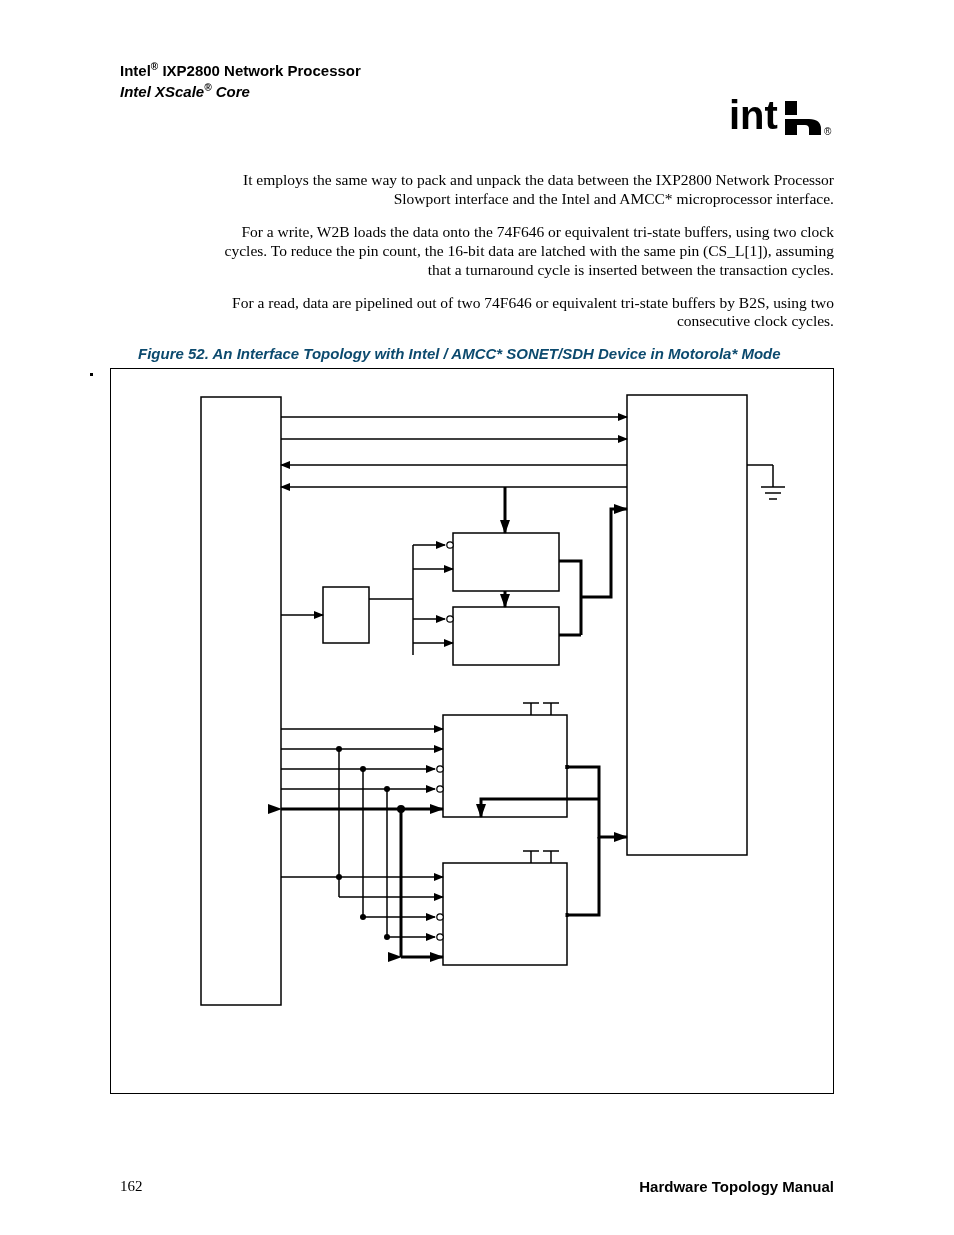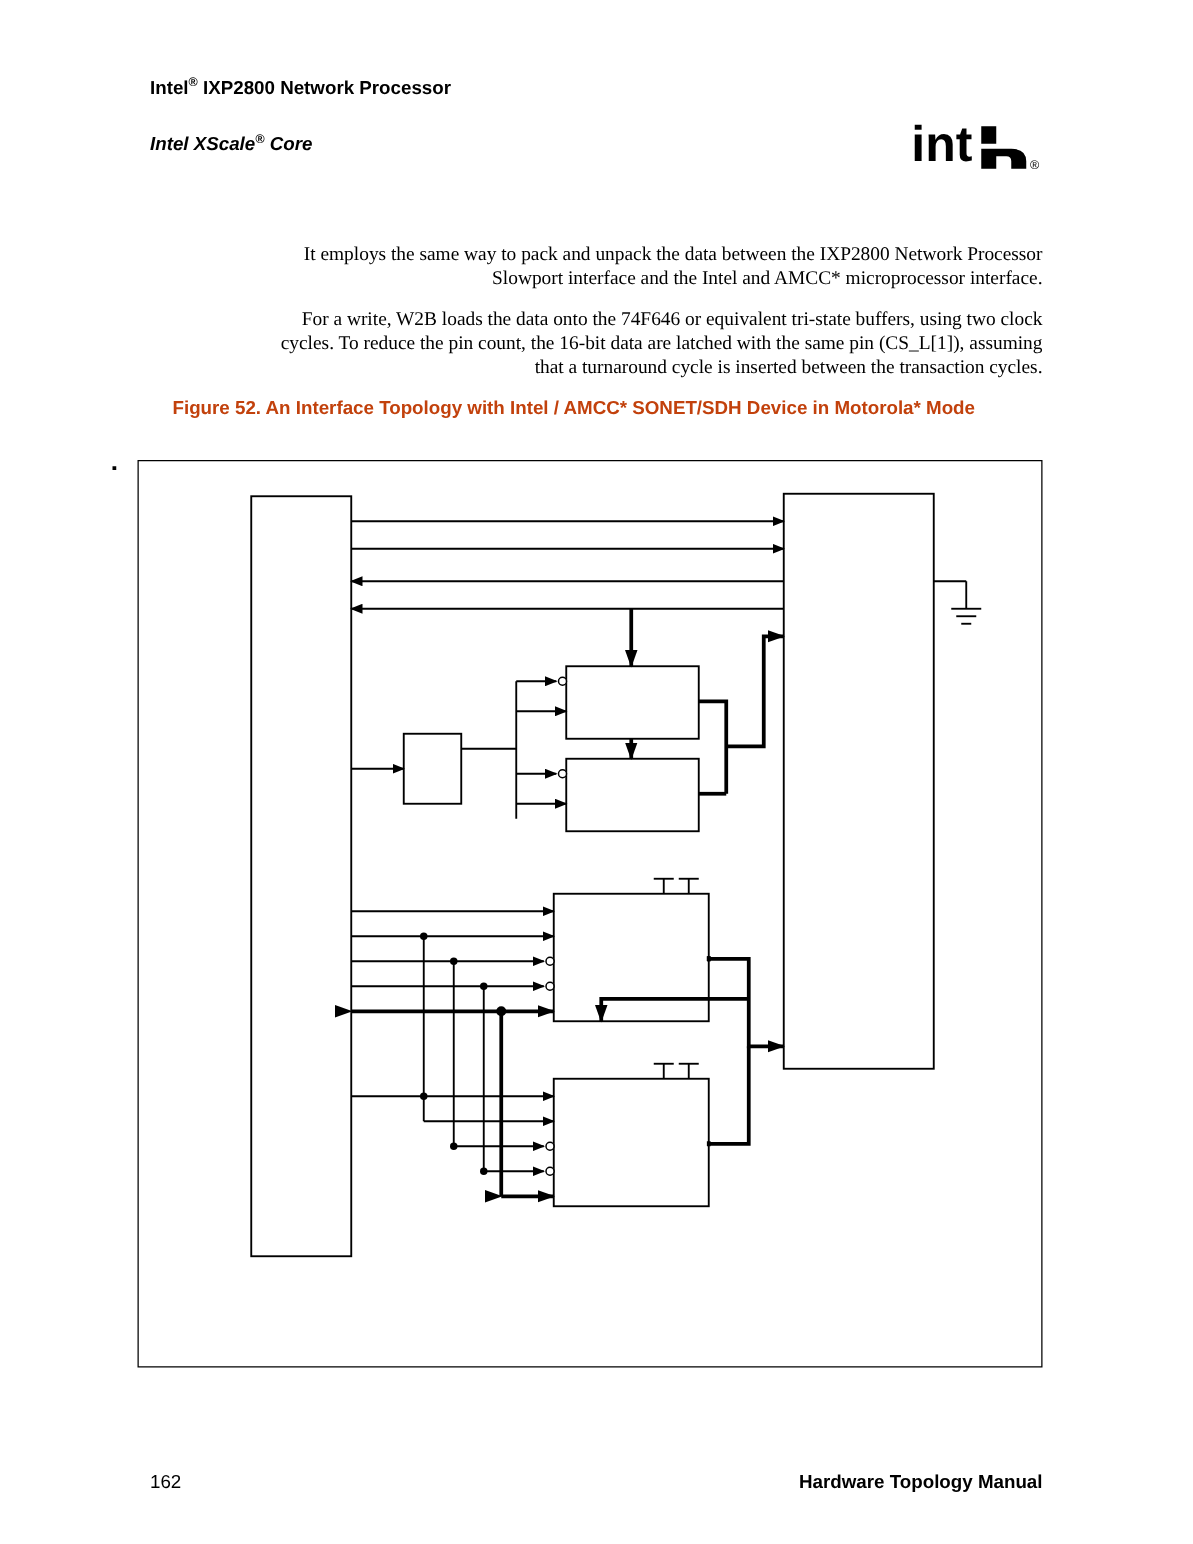--- a/index.html
+++ b/index.html
@@ -17,60 +17,61 @@
     position: relative;
     padding: 60px 120px 50px 120px;
   }
   .header-block {
     font-family: Arial, Helvetica, sans-serif;
     font-weight: bold;
     font-size: 15px;
     line-height: 1.3;
   }
   .header-block sup { font-size: 10px; vertical-align: super; }
-  .subtitle { font-style: italic; margin-top: 24px; }
+  .subtitle { font-style: italic; }
   .logo {
     position: absolute;
     top: 95px;
     right: 115px;
     width: 110px;
     height: 45px;
   }
   .body-text {
     margin-top: 70px;
     font-size: 15.5px;
     line-height: 1.22;
     margin-left: 98px;
   }
   .body-text p { margin-bottom: 14px; text-align: right; }
   .figure-caption {
     font-family: Arial, Helvetica, sans-serif;
     font-weight: bold;
     font-size: 15px;
-    color: #c2410c;
+    color: #0c4a6e;
     margin-top: 6px;
     margin-left: 18px;
     margin-bottom: 8px;
+    font-style: italic;
   }
   .diagram-frame {
     position: absolute;
     left: 110px;
     top: 368px;
     width: 724px;
     height: 726px;
     border: 1.2px solid #000;
   }
   .footer {
     position: absolute;
     bottom: 40px;
     left: 120px;
     right: 120px;
     font-size: 15px;
   }
-  .footer-left { font-family: Liberation Sans, sans-serif; margin-top: 23px; }
+  .footer-left { font-family: Liberation Serif, serif; margin-top: 23px; }
   .footer-right {
     float: right;
     font-family: Arial, Helvetica, sans-serif;
     font-weight: bold;
   }
   .tiny-dot {
     position:absolute;
     left:90px; top:373px;
     width:3px;height:3px;background:#000;
   }
@@ -93,20 +94,21 @@
     <text x="0" y="34" font-family="Arial,Helvetica,sans-serif" font-size="40" font-weight="bold" fill="#000">int</text>
     <g transform="translate(56,6)">
       <path d="M0 18 L24 18 Q36 18 36 28 L36 34 L24 34 L24 28 Q24 24 20 24 L12 24 L12 34 L0 34 Z M0 0 L12 0 L12 14 L0 14 Z" fill="#000"></path>
     </g>
     <text x="95" y="40" font-family="Arial,Helvetica,sans-serif" font-size="10" fill="#000">®</text>
   </svg>
 
   <div class="body-text">
     <p>It employs the same way to pack and unpack the data between the IXP2800 Network Processor Slowport interface and the Intel and AMCC* microprocessor interface.</p>
     <p>For a write, W2B loads the data onto the 74F646 or equivalent tri-state buffers, using two clock cycles. To reduce the pin count, the 16-bit data are latched with the same pin (CS_L[1]), assuming that a turnaround cycle is inserted between the transaction cycles.</p>
+    <p>For a read, data are pipelined out of two 74F646 or equivalent tri-state buffers by B2S, using two consecutive clock cycles.</p>
   </div>
 
   <div class="figure-caption">Figure 52. An Interface Topology with Intel / AMCC* SONET/SDH Device in Motorola* Mode</div>
 
   <div class="tiny-dot"></div>
 
   <div class="diagram-frame">
     <svg width="724" height="726" viewBox="0 0 724 726">
       <defs>
         <marker id="arrow" markerWidth="10" markerHeight="8" refX="9" refY="4" orient="auto" markerUnits="userSpaceOnUse">

